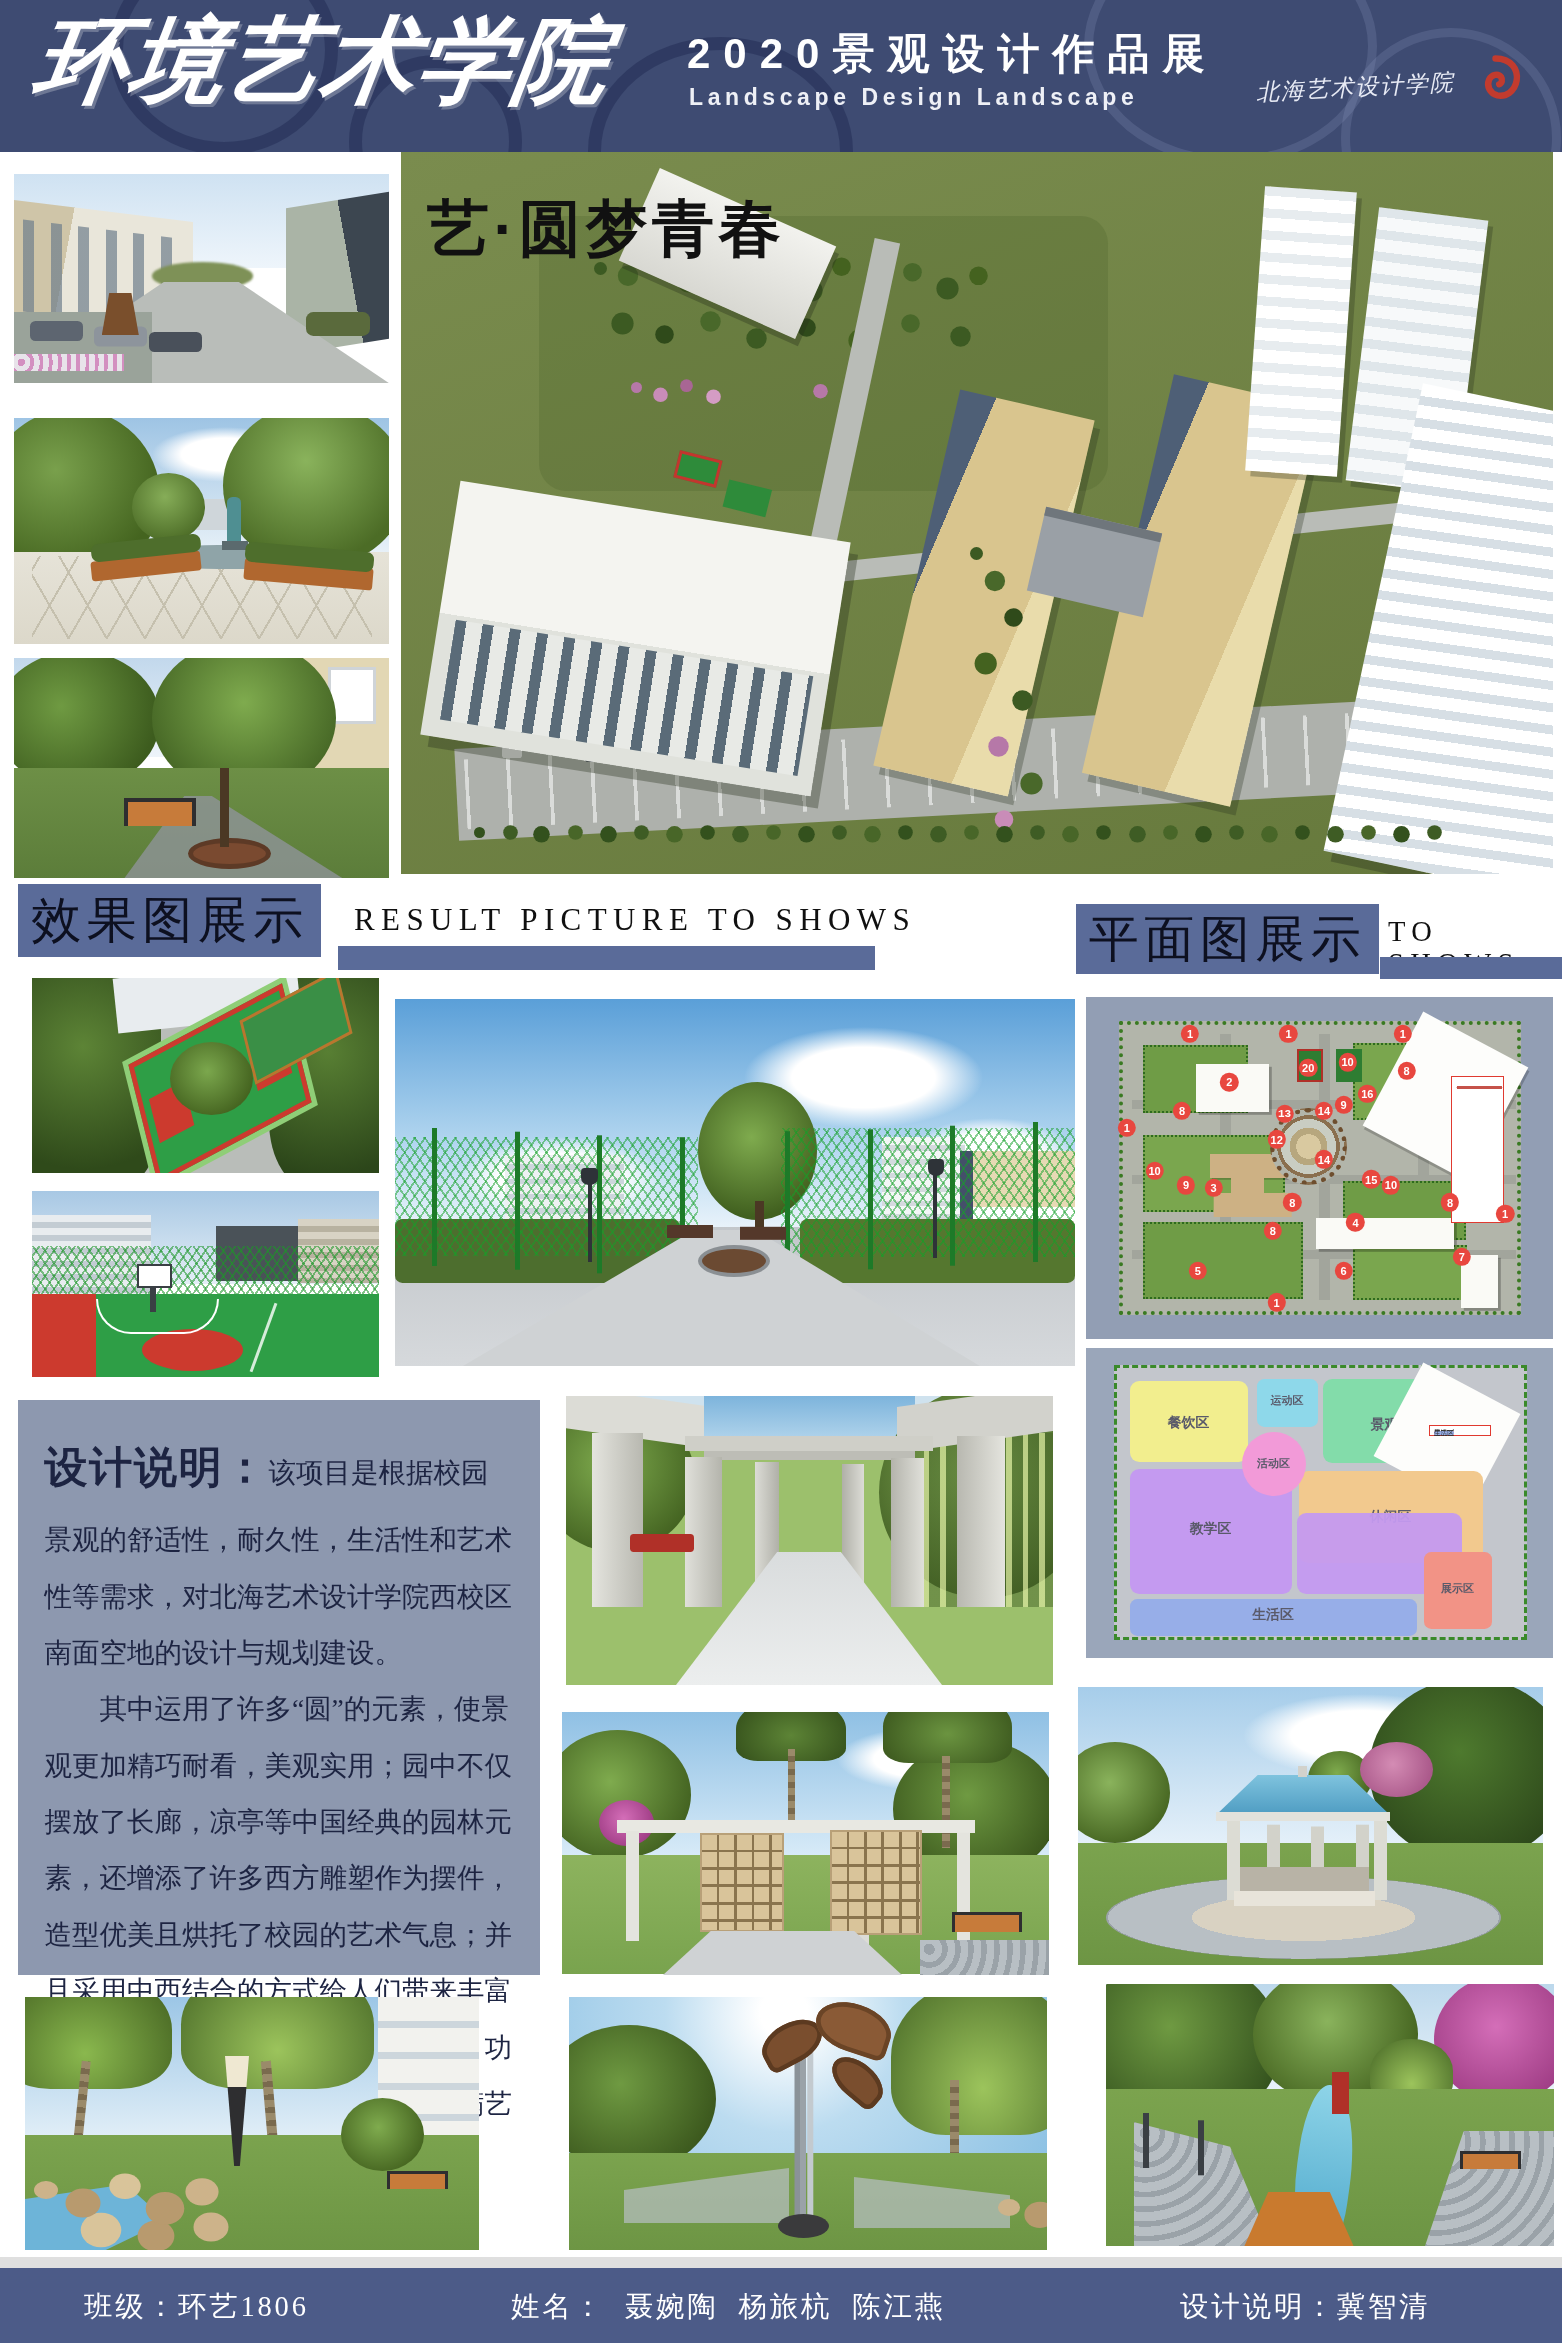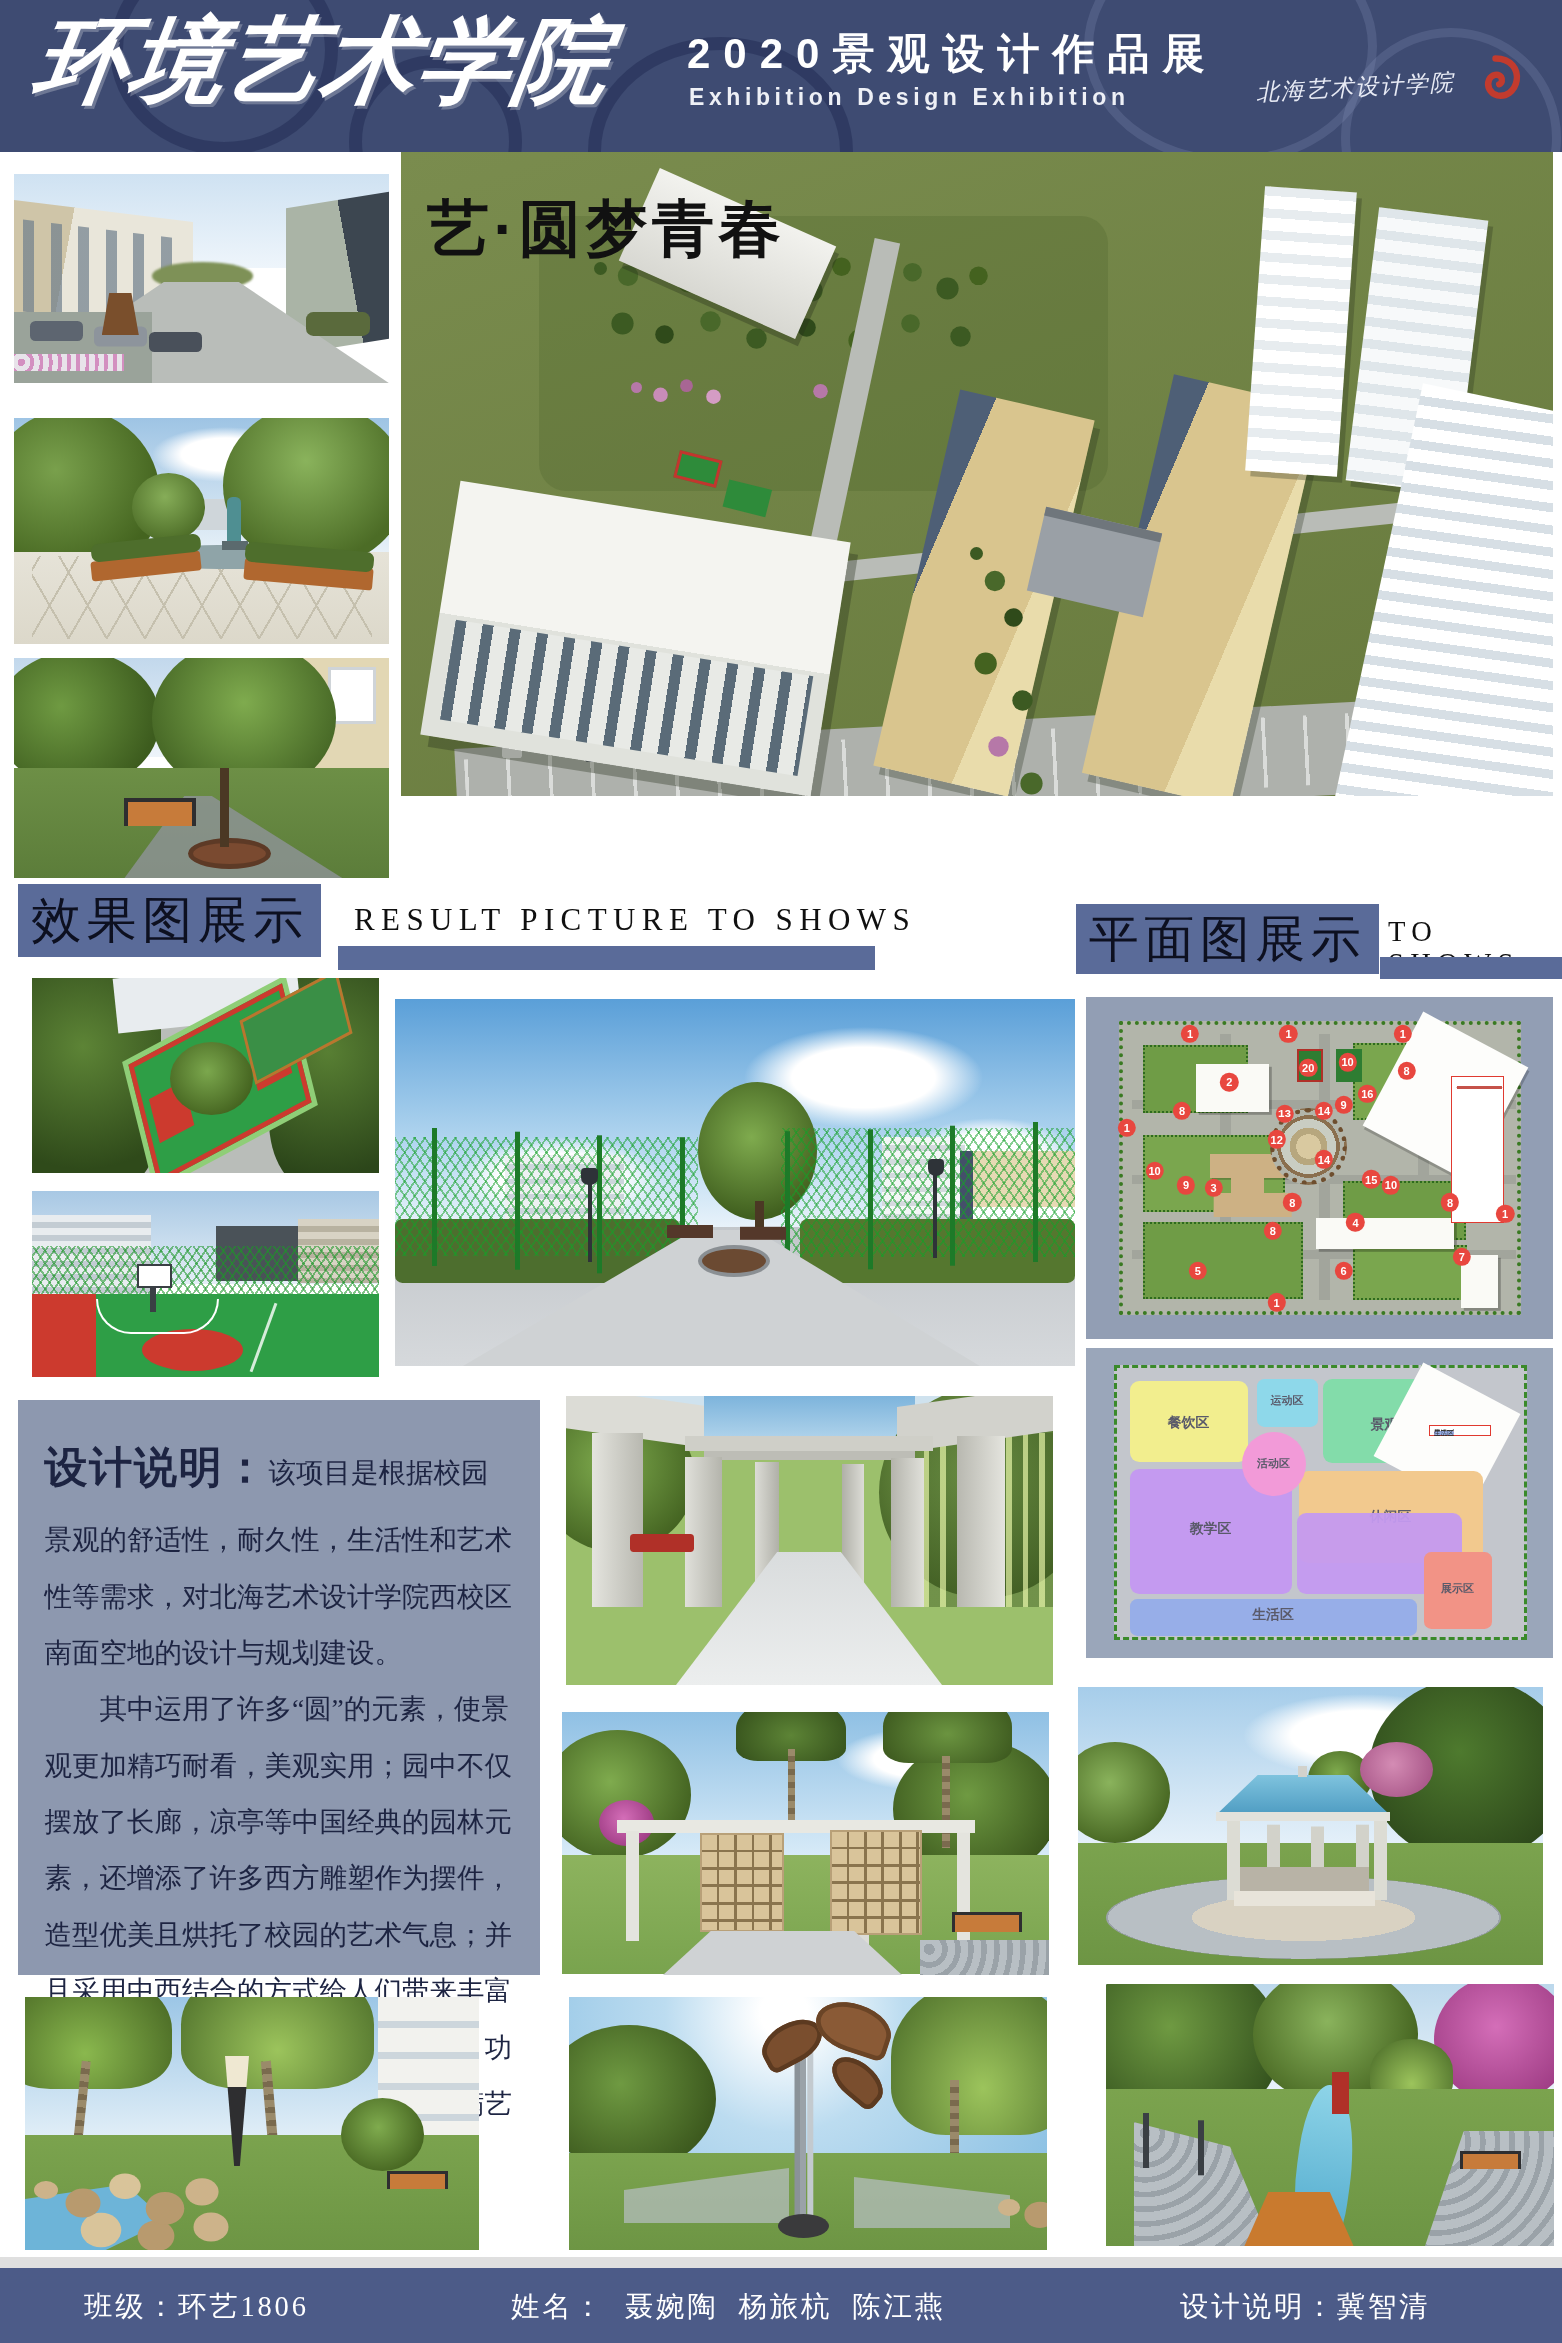--- a/index.html
+++ b/index.html
@@ -60,21 +60,21 @@
 <div class="page">
 
   <div class="header" style="background-color: rgb(62, 75, 114);">
     <div class="hswirl" style="left:110px;top:-55px;width:202px;height:184px;"></div>
     <div class="hswirl" style="left:588px;top:37px;width:239px;height:202px;"></div>
     <div class="hswirl2" style="left:1084px;top:-73px;width:275px;height:220px;"></div>
     <div class="hswirl2" style="left:1341px;top:27.5px;width:202px;height:202px;"></div>
     <div class="hswirl" style="left:349px;top:55px;width:147px;height:147px;"></div>
     <div class="callig">环境艺术学院</div>
     <div class="exh-title">2020景观设计作品展</div>
-    <div class="exh-sub">Exhibition Design Exhibition</div>
+    <div class="exh-sub">Landscape Design Landscape</div>
     <div class="signature">北海艺术设计学院</div>
     <svg style="position:absolute;left:1467px;top:53px;" width="57" height="57" viewBox="0 0 62 62">
       <path d="M31 6 C48 6 56 18 54 30 C52 42 42 48 33 46 C25 44 21 36 24 29 C27 23 34 22 37 26 C39 29 38 33 35 34" fill="none" stroke="#c23b2e" stroke-width="7" stroke-linecap="round"></path>
     </svg>
   </div>
 
   <div class="img" style="left:13.8px;top:174px;width:375px;height:209px;">
     <div class="sky" style="height:45%;background:linear-gradient(#cfe2f2,#eef5fb);left:0;top:0;position:absolute;width:100%;"></div>
     <div style="left:0;top:37px;width:179px;height:129px;background:linear-gradient(100deg,#cfc5a8 0 30%,#e9e6da 30%);transform:skewY(7deg);"></div>
     <div style="left:9.2px;top:55px;width:156px;height:92px;background:repeating-linear-gradient(90deg,#6e7e8c 0 11px,transparent 11px 27.5px);transform:skewY(7deg);opacity:.7;"></div>
@@ -112,21 +112,21 @@
     <div style="right:13px;top:9.2px;width:48px;height:57px;background:#fff;border:3.7px solid #cfd4d8;box-sizing:border-box;"></div>
     <div class="treeball" style="left:-18.4px;top:-7.3px;width:165px;height:138px;background:radial-gradient(circle at 40% 40%,#6f9a42,#3d5c1e 75%);"></div>
     <div class="treeball" style="left:138px;top:-18.4px;width:184px;height:156px;background:radial-gradient(circle at 50% 40%,#7fab4e,#476826 75%);"></div>
     <div style="left:0;top:110px;width:100%;height:110px;background:linear-gradient(#6d8f46,#5c7d3a);"></div>
     <div style="left:55px;top:138px;width:275px;height:83px;background:#8e9398;clip-path:polygon(42% 0,52% 0,100% 100%,20% 100%);opacity:.8;"></div>
     <div style="left:110px;top:140px;width:64px;height:24px;border:4.6px solid #2e2e30;border-bottom:none;background:#c77b3a;"></div>
     <div style="left:174px;top:180px;width:83px;height:31px;background:#7a4a30;border-radius:50%;border:5.5px solid #5d3a26;box-sizing:border-box;"></div>
     <div style="left:206px;top:110px;width:9.2px;height:79px;background:#4b3824;"></div>
   </div>
 
-  <div class="img" style="left:401px;top:152px;width:1152px;height:644px;background:linear-gradient(160deg,#7a8c4e,#66793c);text-decoration:underline;">
+  <div class="img" style="left:401px;top:152px;width:1152px;height:722px;background:linear-gradient(160deg,#7a8c4e,#66793c);text-decoration:underline;">
     <div style="left:138px;top:64px;width:569px;height:275px;background:rgba(70,95,40,.25);border-radius:27.5px;"></div>
     <div style="left:193px;top:110px;width:13px;height:13px;border-radius:50%;background:#3c5a22;box-shadow:27.5px 7.3px 0 3.7px #49682a,57px -3.7px 0 1.8px #2f4a1a,88px 13px 0 4.6px #44621f,119px 0 0 2.8px #3c5a22,147px 18.4px 0 3.7px #2f4a1a,180px 5.5px 0 2.8px #49682a,211px 22px 0 4.6px #3c5a22,241px -1.8px 0 2.8px #44621f,275px 14.7px 0 3.7px #2f4a1a,312px 3.7px 0 2.8px #49682a,347px 20px 0 4.6px #3c5a22,378px 7.3px 0 2.8px #44621f,22px 55px 0 4.6px #3c5a22,64px 66px 0 2.8px #2f4a1a,110px 53px 0 3.7px #49682a,156px 70px 0 3.7px #3c5a22,206px 59px 0 2.8px #2f4a1a,259px 72px 0 4.6px #44621f,310px 55px 0 2.8px #49682a,360px 68px 0 3.7px #3c5a22;"></div>
     <div style="left:230px;top:230px;width:11px;height:11px;border-radius:50%;background:#b678a8;box-shadow:24px 7.3px 0 1.8px #c98cb8,50px -1.8px 0 0.9px #a86694,77px 9.2px 0 1.8px #d49cc4,184px 3.7px 0 1.8px #b678a8,220px 13px 0 1.8px #c98cb8;"></div>
     <div style="left:275px;top:303px;width:44px;height:27.5px;background:#2e8b3a;border:3.7px solid #c2362e;box-sizing:border-box;transform:rotate(14deg);box-shadow:55px 16.5px 0 #2e8b3a;"></div>
     <div style="left:418px;top:83px;width:26px;height:533px;background:#b9bcb7;transform:rotate(12deg);"></div>
     <div style="left:110px;top:395px;width:937px;height:20px;background:#b9bcb7;transform:rotate(-6deg);"></div>
     <div style="left:55px;top:569px;width:1065px;height:92px;background:#aeb1ac;transform:rotate(-3deg);"></div>
     <div style="left:64px;top:580px;width:1047px;height:70px;background:repeating-linear-gradient(90deg,rgba(255,255,255,.55) 0 3.7px,transparent 3.7px 42px);transform:rotate(-3deg);"></div>
     <div style="left:101px;top:595px;width:20px;height:11px;background:#e8e8ea;border-radius:2.8px;box-shadow:83px 3.7px 0 #3a4250,174px -1.8px 0 #8d949c,294px 5.5px 0 #32506e,496px 0 0 #e8e8ea,698px 5.5px 0 #49505a,863px -1.8px 0 #cfd2d6;"></div>
     <div style="left:230px;top:51px;width:193px;height:101px;background:linear-gradient(#f2f2ee,#d8d8d2);transform:rotate(24deg);box-shadow:5.5px 5.5px 0 rgba(40,50,30,.35);"></div>

